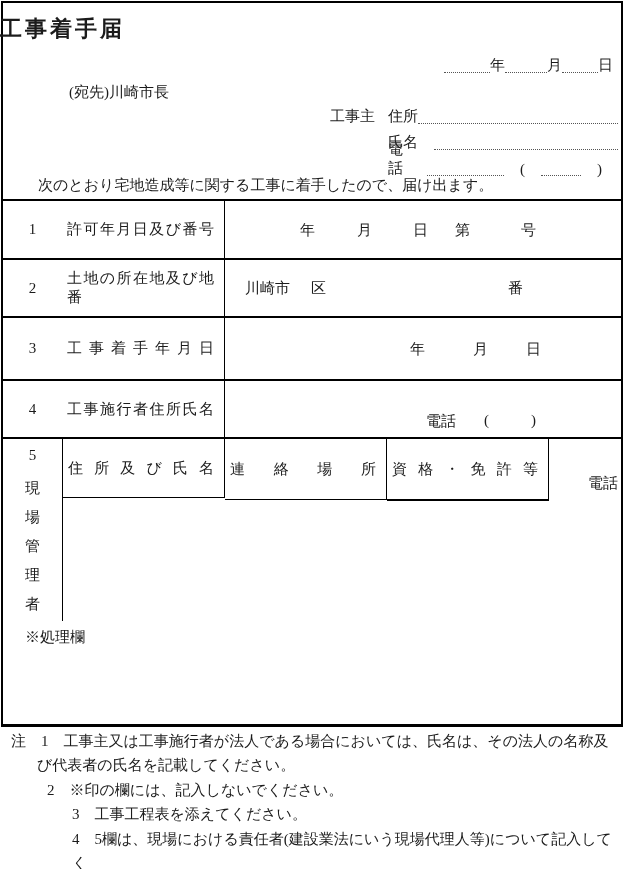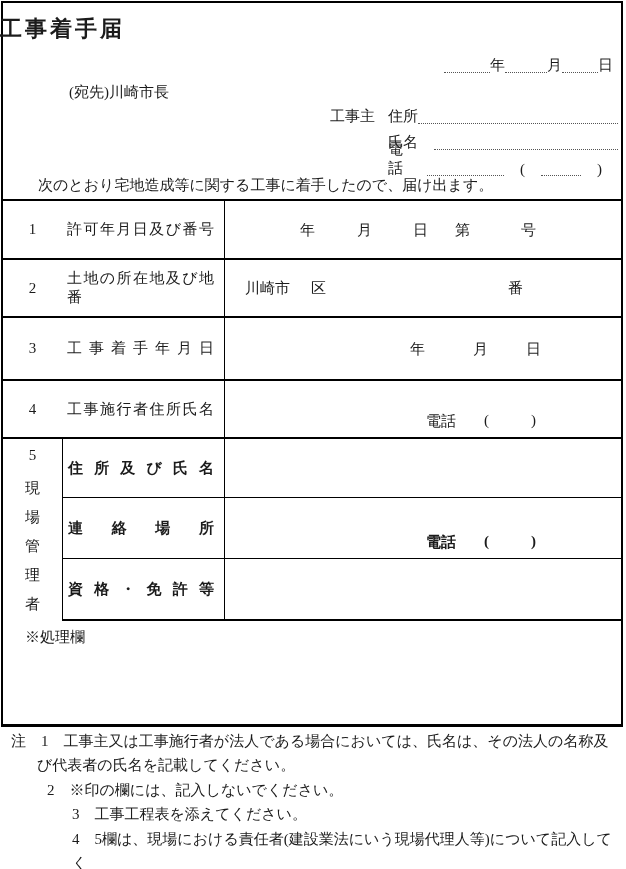--- a/index.html
+++ b/index.html
@@ -86,21 +86,21 @@
   .strip {
     width:60px; border-right:1px solid #000;
     display:flex; flex-direction:column; align-items:center;
     padding-top:6px;
   }
   .strip .g-no { line-height:20px; }
   .vertical-text {
     width:16px; margin-top:9px;
     word-break:break-all; line-height:29px; text-align:center;
   }
-  .sub-area { flex:1; display:flex; flex-direction:column;font-weight:bold; }
+  .sub-area { flex:1; display:flex; flex-direction:row; }
   .subrow { display:flex; border-bottom:1px solid #000; }
   .subrow.s1 { height:59px; }
   .subrow.s2 { height:61px; }
   .subrow.s3 { height:62px; border-bottom:2px solid #000; }
   .sub-label {
     width:162px; border-right:1px solid #000;
     display:flex; align-items:center;
   }
   .sub-content { flex:1; position:relative; }
 

